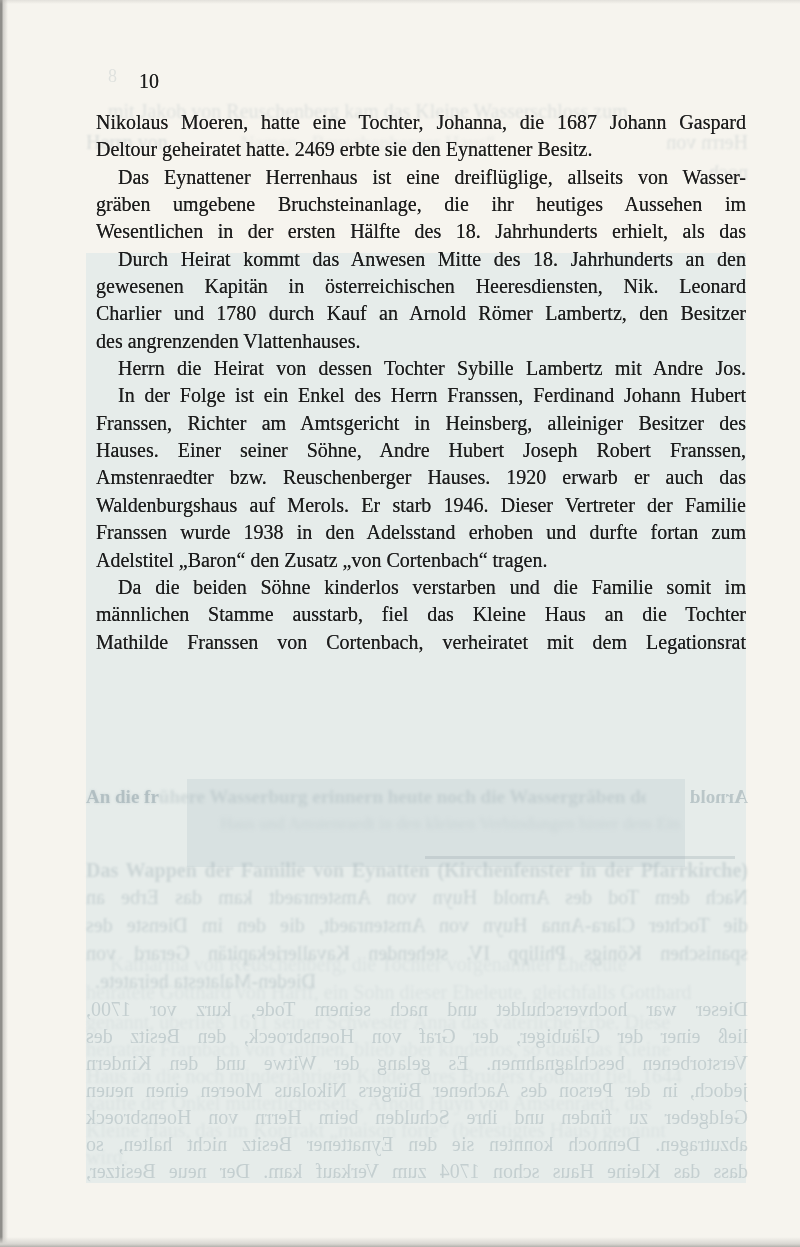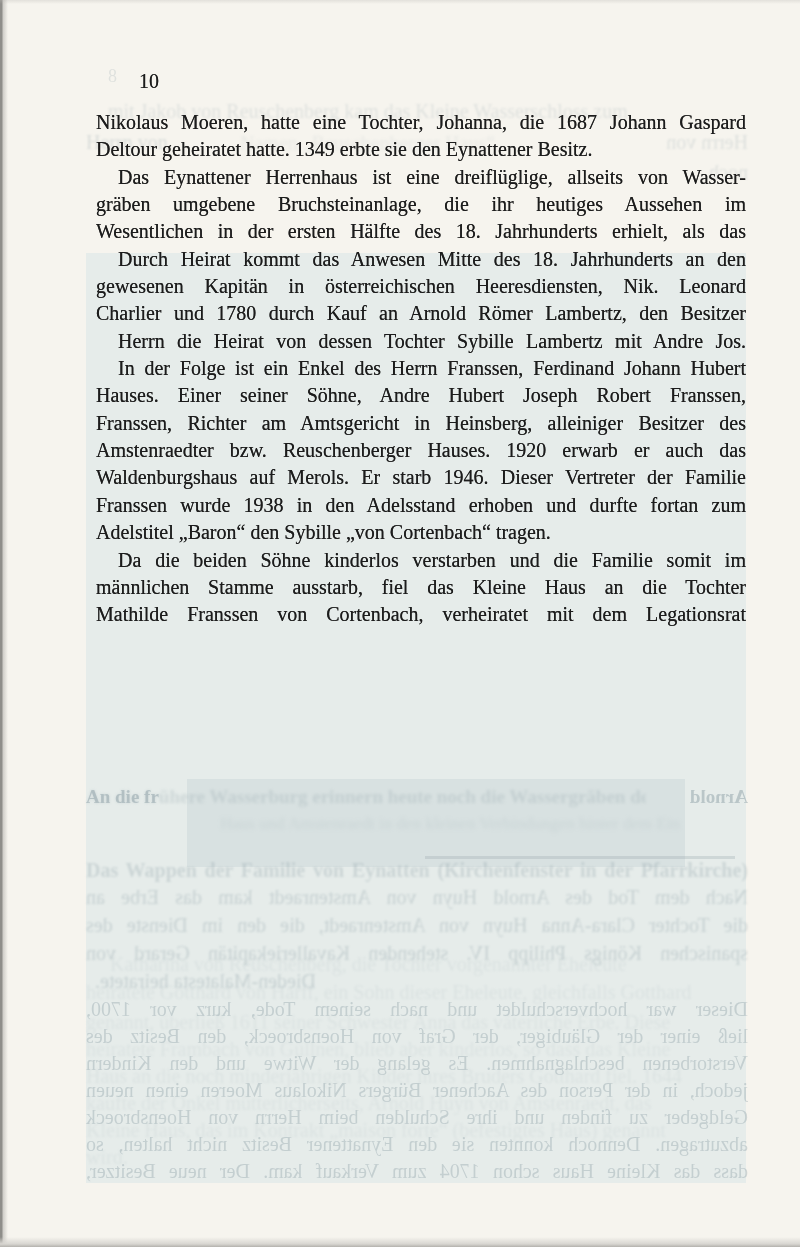--- a/index.html
+++ b/index.html
@@ -88,35 +88,36 @@
       <div class="ghost" style="left: 86px; top: 1010px; width: 662px; opacity: 0.12; color: rgb(143, 161, 168); filter: blur(1.3px);">genannt, überließ 1611 seiner Schwester Anna das väterliche Erbe. Diese</div>
       <div class="ghost" style="left: 86px; top: 1037px; width: 662px; opacity: 0.12; color: rgb(143, 161, 168); filter: blur(1.3px);">heiratete Frambach von Güllnen, blieb aber kinderlos, so dass das Kleine</div>
       <div class="ghost" style="left: 86px; top: 1064px; width: 662px; opacity: 0.12; color: rgb(143, 161, 168); filter: blur(1.3px);">Haus an die noch minderjährigen Kinder ihres Bruders Gotthard fiel. 1644</div>
       <div class="ghost" style="left: 86px; top: 1091px; width: 662px; opacity: 0.12; color: rgb(143, 161, 168); filter: blur(1.3px);">kaufte der Onkel mütterlicherseits, Arnold Huyn von Amstenraedt, das</div>
       <div class="ghost" style="left: 86px; top: 1118px; width: 662px; opacity: 0.12; color: rgb(143, 161, 168); filter: blur(1.3px);">Kleine Haus, das im Kontrakt „maison forte“ (befestigtes Haus) genannt</div>
       <div class="ghost" style="left: 86px; top: 1145px; width: 100px; opacity: 0.12; color: rgb(143, 161, 168); filter: blur(1.3px);">wird.</div>
     </div>
   <div class="page-number">10</div>
   <div class="text-block">
       <div class="line just">Nikolaus Moeren, hatte eine Tochter, Johanna, die 1687 Johann Gaspard</div>
-      <div class="line">Deltour geheiratet hatte. 1349 erbte sie den Eynattener Besitz.</div>
+      <div class="line">Deltour geheiratet hatte. 2469 erbte sie den Eynattener Besitz.</div>
       <div class="line just indent">Das Eynattener Herrenhaus ist eine dreiflüglige, allseits von Wasser-</div>
       <div class="line just">gräben umgebene Bruchsteinanlage, die ihr heutiges Aussehen im</div>
       <div class="line just">Wesentlichen in der ersten Hälfte des 18. Jahrhunderts erhielt, als das</div>
       <div class="line just indent">Durch Heirat kommt das Anwesen Mitte des 18. Jahrhunderts an den</div>
       <div class="line just">gewesenen Kapitän in österreichischen Heeresdiensten, Nik. Leonard</div>
       <div class="line just">Charlier und 1780 durch Kauf an Arnold Römer Lambertz, den Besitzer</div>
+      <div class="line">des angrenzenden Vlattenhauses.</div>
       <div class="line just indent">Herrn die Heirat von dessen Tochter Sybille Lambertz mit Andre Jos.</div>
       <div class="line just indent">In der Folge ist ein Enkel des Herrn Franssen, Ferdinand Johann Hubert</div>
+      <div class="line just">Franssen, Richter am Amtsgericht in Heinsberg, alleiniger Besitzer des</div>
       <div class="line just">Hauses. Einer seiner Söhne, Andre Hubert Joseph Robert Franssen,</div>
-      <div class="line just">Franssen, Richter am Amtsgericht in Heinsberg, alleiniger Besitzer des</div>
       <div class="line just">Amstenraedter bzw. Reuschenberger Hauses. 1920 erwarb er auch das</div>
       <div class="line just">Waldenburgshaus auf Merols. Er starb 1946. Dieser Vertreter der Familie</div>
       <div class="line just">Franssen wurde 1938 in den Adelsstand erhoben und durfte fortan zum</div>
-      <div class="line">Adelstitel „Baron“ den Sybille „von Cortenbach“ tragen.</div>
+      <div class="line">Adelstitel „Baron“ den Zusatz „von Cortenbach“ tragen.</div>
       <div class="line just indent">Da die beiden Söhne kinderlos verstarben und die Familie somit im</div>
       <div class="line just">männlichen Stamme ausstarb, fiel das Kleine Haus an die Tochter</div>
       <div class="line just">Mathilde Franssen von Cortenbach, verheiratet mit dem Legationsrat</div>
     </div>
   <div class="edge-left"></div>
   <div class="edge-top"></div>
   <div class="edge-bottom"></div>
 </div>
 
 </body></html>

